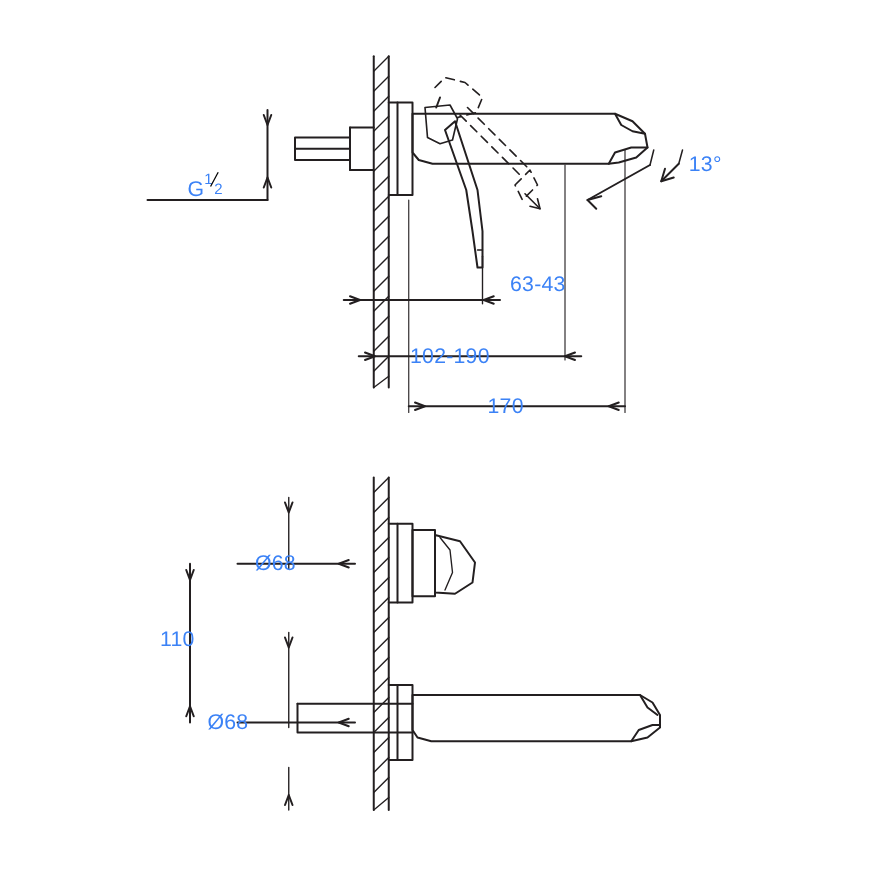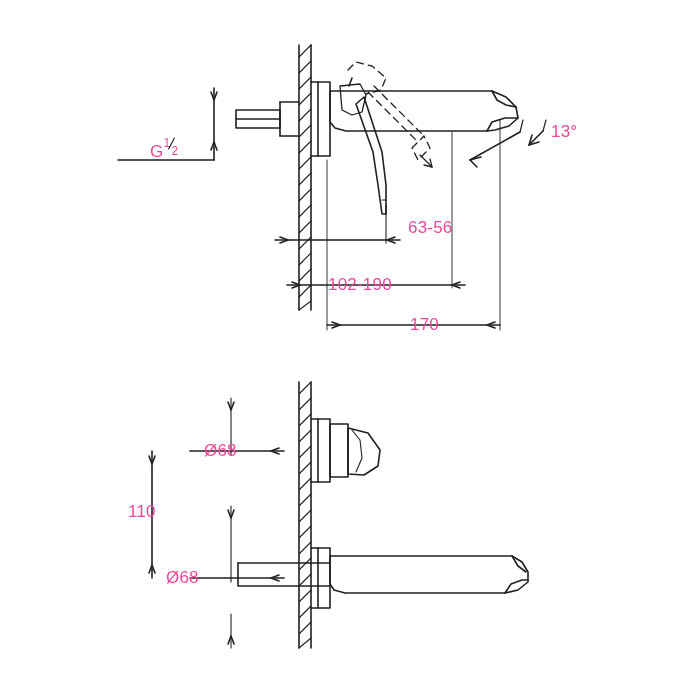--- a/index.html
+++ b/index.html
@@ -17,21 +17,21 @@
   }
   #drawing {
     position: absolute;
     left: 0;
     top: 0;
     width: 700px;
     height: 700px;
   }
   .dim-label {
     position: absolute;
-    color: #ec4899;
+    color: #3b82f6;
     font-family: "Liberation Sans", sans-serif;
     font-size: 17px;
     letter-spacing: 0.2px;
     white-space: nowrap;
   }
   .frac {
     display: inline-block;
     position: relative;
     vertical-align: baseline;
     width: 17px;
@@ -237,25 +237,25 @@
 
     </g>
   </svg>
 
   <div class="dim-label" style="left:150px; top:140px;">
     <span>G</span><span class="frac"><span class="num">1</span><span class="bar"></span><span class="den">2</span></span>
   </div>
 
   <div class="dim-label" style="left:551px; top:122px;">13°</div>
 
-  <div class="dim-label" style="left:408px; top:218px;">63-56</div>
+  <div class="dim-label" style="left:408px; top:218px;">63-43</div>
 
   <div class="dim-label" style="left:328px; top:275px;">102-190</div>
 
-  <div class="dim-label" style="left:390px; top:315px;margin-left:20px;">170</div>
+  <div class="dim-label" style="left:390px; top:315px;">170</div>
 
   <div class="dim-label" style="left:204px; top:441px;">Ø68</div>
 
   <div class="dim-label" style="left:128px; top:502px;">110</div>
 
   <div class="dim-label" style="left:166px; top:568px;">Ø68</div>
 
 </div>
 
 </body></html>

